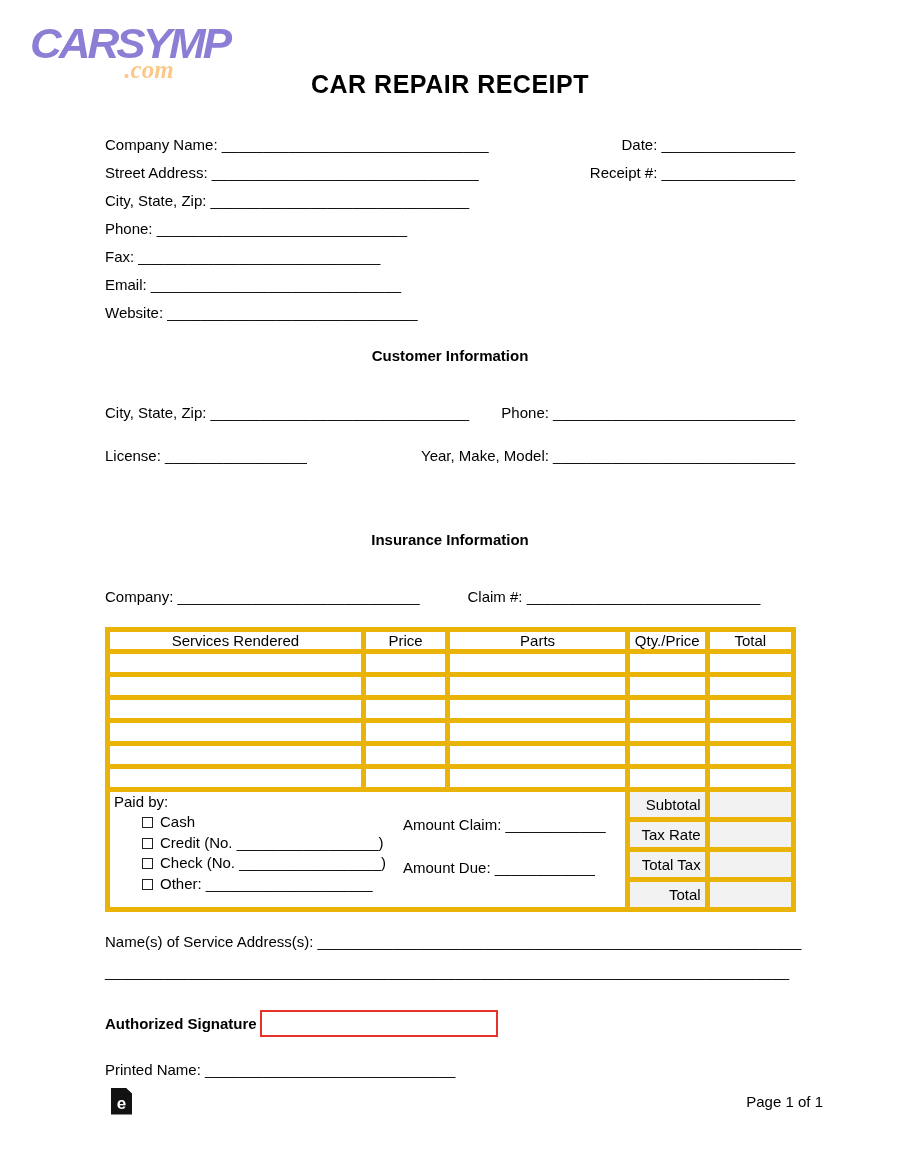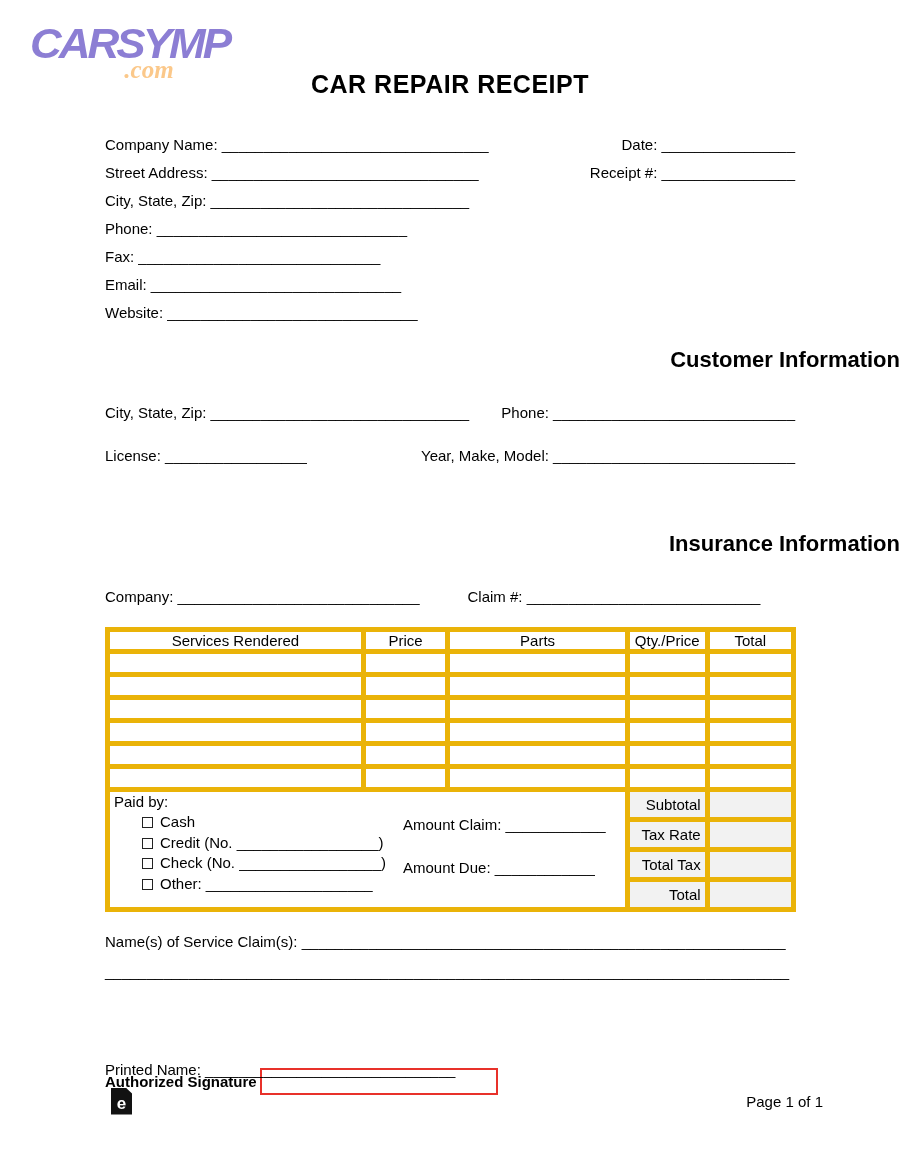--- a/index.html
+++ b/index.html
@@ -49,21 +49,21 @@
   
   .company-block{
     position:absolute;left:105px;right:105px;top:131px;
     display:flex;justify-content:space-between;
   }
   .company-left .frow,.company-right .frow{line-height:28px;}
   .company-right{text-align:right;}
   
   .sect-head{
     position:absolute;left:0;right:0;margin:0;
-    text-align:right;font-size:22px;font-weight:bold;
+    text-align:center;font-size:15px;font-weight:bold;
   }
   .h-customer{top:347px;}
   .h-insurance{top:531px;}
   
   .cust-rows{position:absolute;left:105px;right:105px;top:402px;}
   .two-col{display:flex;justify-content:space-between;margin-bottom:21px;line-height:22px;}
   
   .ins-row{position:absolute;left:105px;right:105px;top:586px;display:flex;line-height:22px;}
   .ins-claim{margin-left:48px;}
   
@@ -87,21 +87,21 @@
   .amt{line-height:20.5px;white-space:nowrap;}
   .amt-due{margin-top:22px;}
   td.tlabel{
     background:var(--cell_gray);text-align:right;
     height:30px;padding-right:9px;border-color:#6e6e6e;
   }
   td.tval{background:var(--cell_gray);border-color:#6e6e6e;}
   
   .svc-person{position:absolute;left:105px;right:105px;top:933px;white-space:nowrap;}
   .cont-line{position:absolute;left:105px;top:963px;white-space:nowrap;}
-  .sig-row{position:absolute;left:105px;top:1068px;display:flex;align-items:center;justify-content:space-between;}
+  .sig-row{position:absolute;left:105px;top:1010px;display:flex;align-items:center;justify-content:space-between;}
   .sig-label{font-weight:bold;}
   .sig-box{
     width:238px;height:27px;border:2px solid var(--red);
     margin-left:3px;background:#fff;
   }
   .printed-name{position:absolute;left:105px;top:1061px;white-space:nowrap;}
   .bottom-row{
     position:absolute;left:111px;right:77px;top:1086px;
     display:flex;justify-content:space-between;align-items:center;height:30px;
   }
@@ -240,21 +240,21 @@
       <td class="tlabel">Total Tax</td>
       <td class="tval"></td>
     </tr>
     <tr>
       <td class="tlabel">Total</td>
       <td class="tval"></td>
     </tr>
   </tbody>
     </table>
 
-  <div class="svc-person"><span class="lbl">Name(s) of Service Claim(s):</span> <span class="blank">__________________________________________________________</span></div>
+  <div class="svc-person"><span class="lbl">Name(s) of Service Address(s):</span> <span class="blank">__________________________________________________________</span></div>
   <div class="cont-line blank">__________________________________________________________________________________</div>
 
   <div class="sig-row">
     <span class="sig-label">Authorized Signature</span>
     <span class="sig-box"></span>
   </div>
 
   <div class="printed-name"><span class="lbl">Printed Name:</span> <span class="blank">______________________________</span></div>
 
   <div class="bottom-row">

